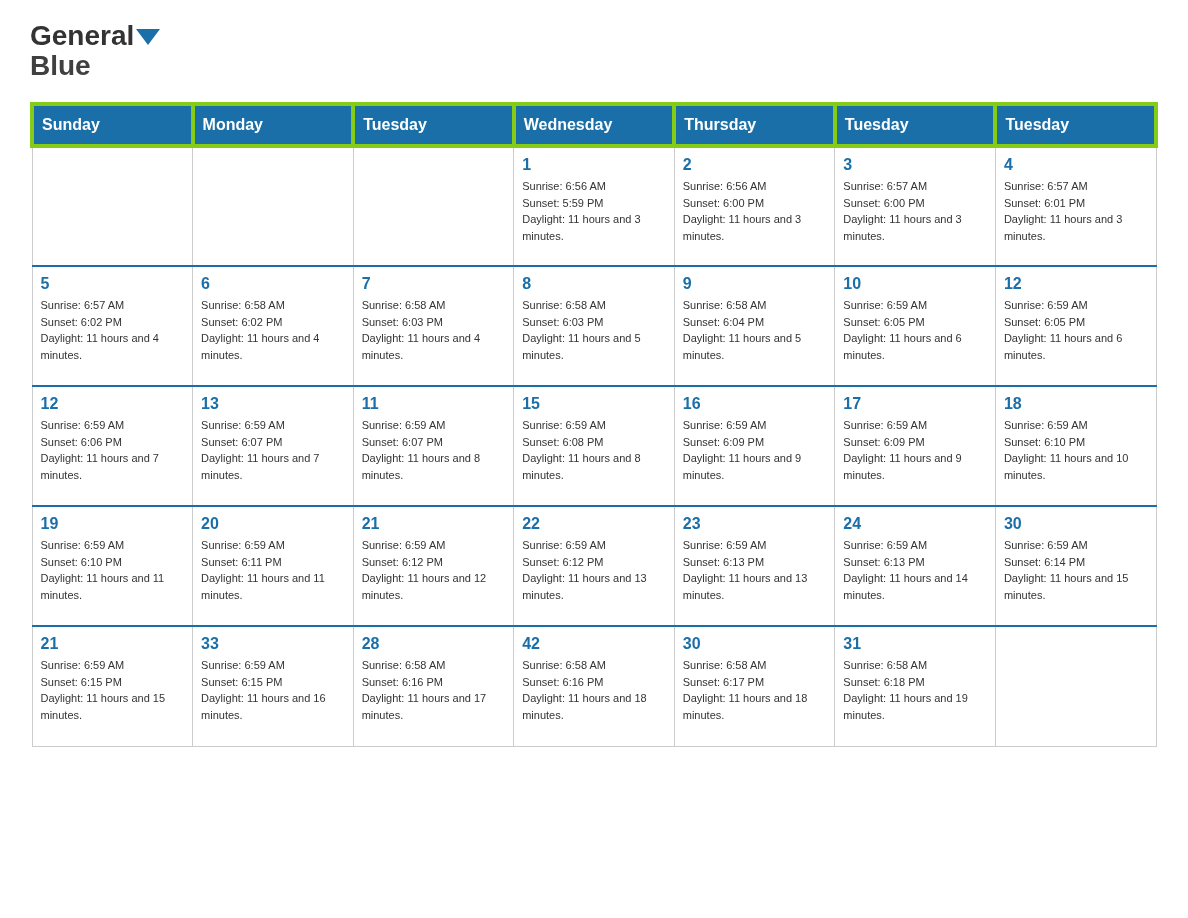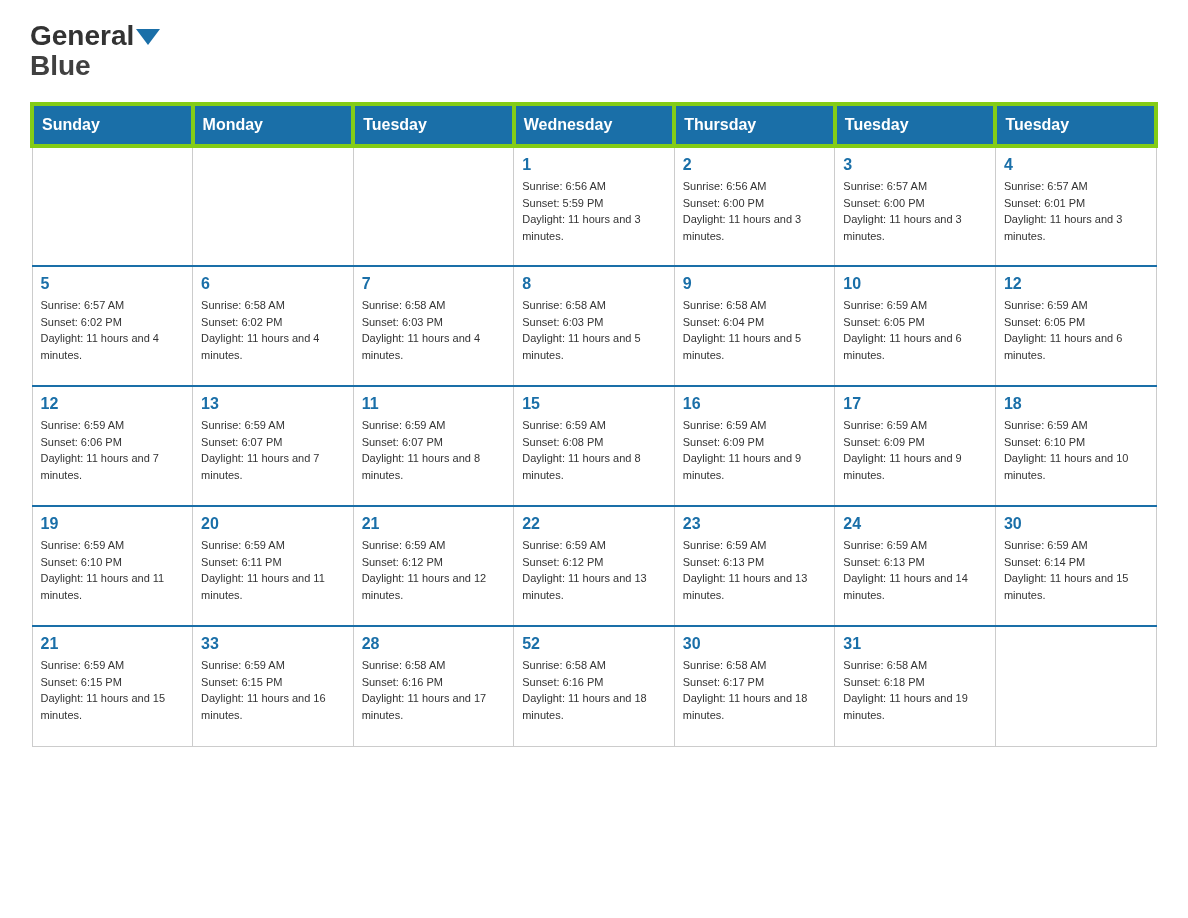--- a/index.html
+++ b/index.html
@@ -301,21 +301,21 @@
 Sunset: 6:15 PM
 Daylight: 11 hours and 16 minutes.</div>
         </td>
         <td>
           <span class="day-number">28</span>
           <div class="day-info" style="white-space: pre-line;">Sunrise: 6:58 AM
 Sunset: 6:16 PM
 Daylight: 11 hours and 17 minutes.</div>
         </td>
         <td>
-          <span class="day-number">52</span>
+          <span class="day-number">42</span>
           <div class="day-info" style="white-space: pre-line;">Sunrise: 6:58 AM
 Sunset: 6:16 PM
 Daylight: 11 hours and 18 minutes.</div>
         </td>
         <td>
           <span class="day-number">30</span>
           <div class="day-info" style="white-space: pre-line;">Sunrise: 6:58 AM
 Sunset: 6:17 PM
 Daylight: 11 hours and 18 minutes.</div>
         </td>

